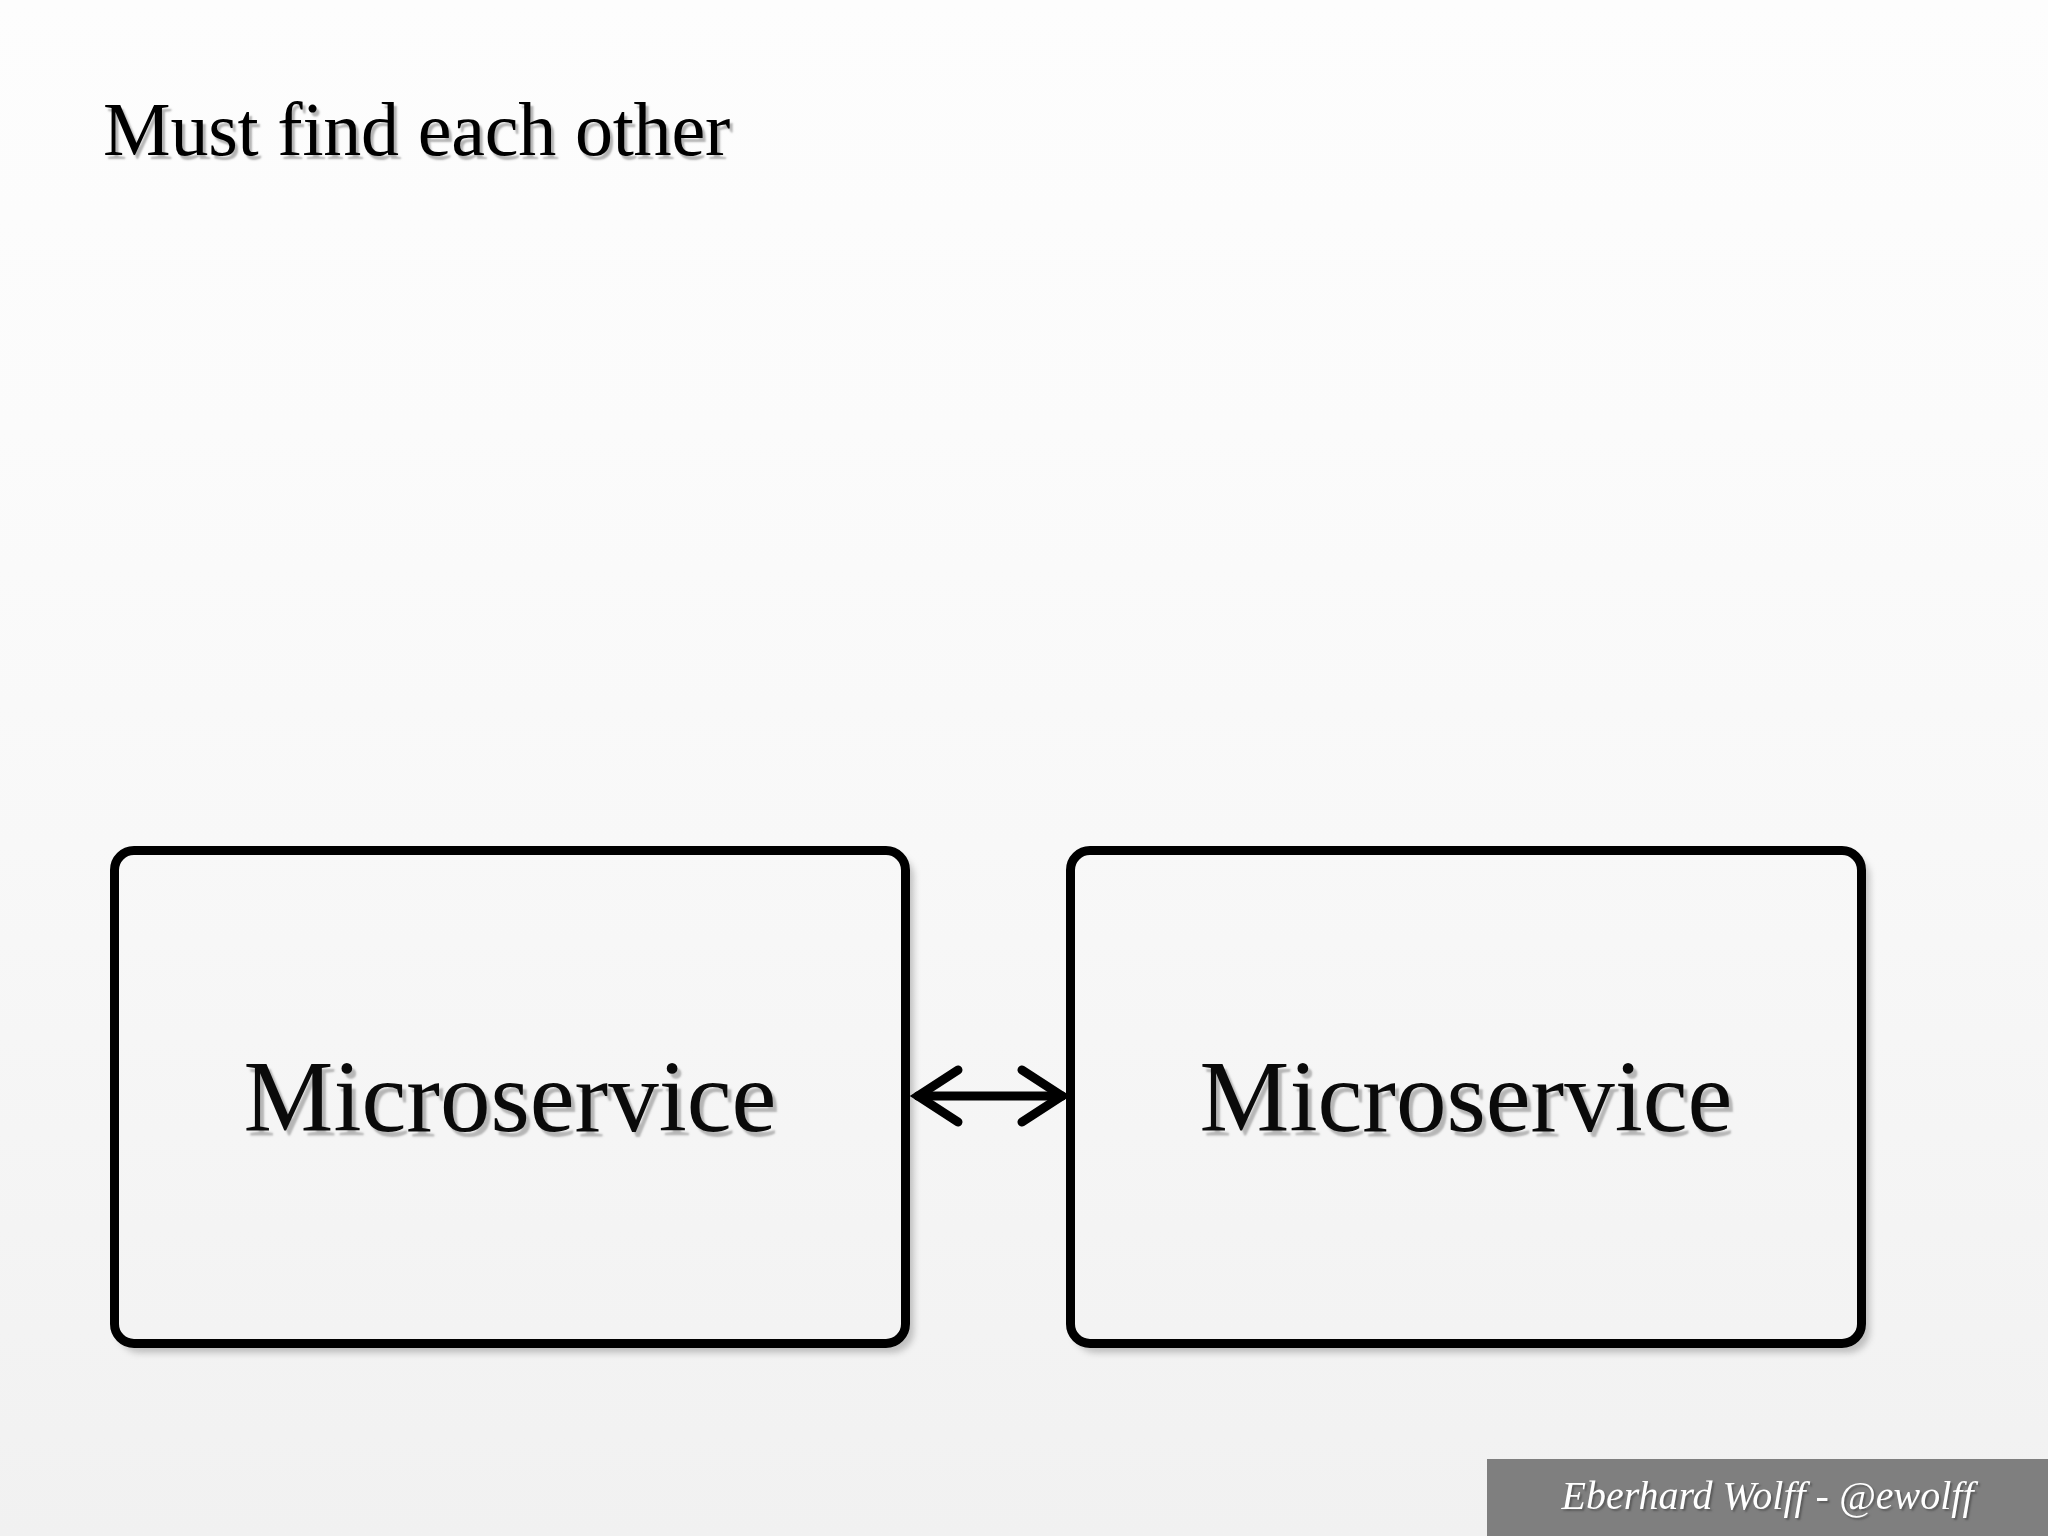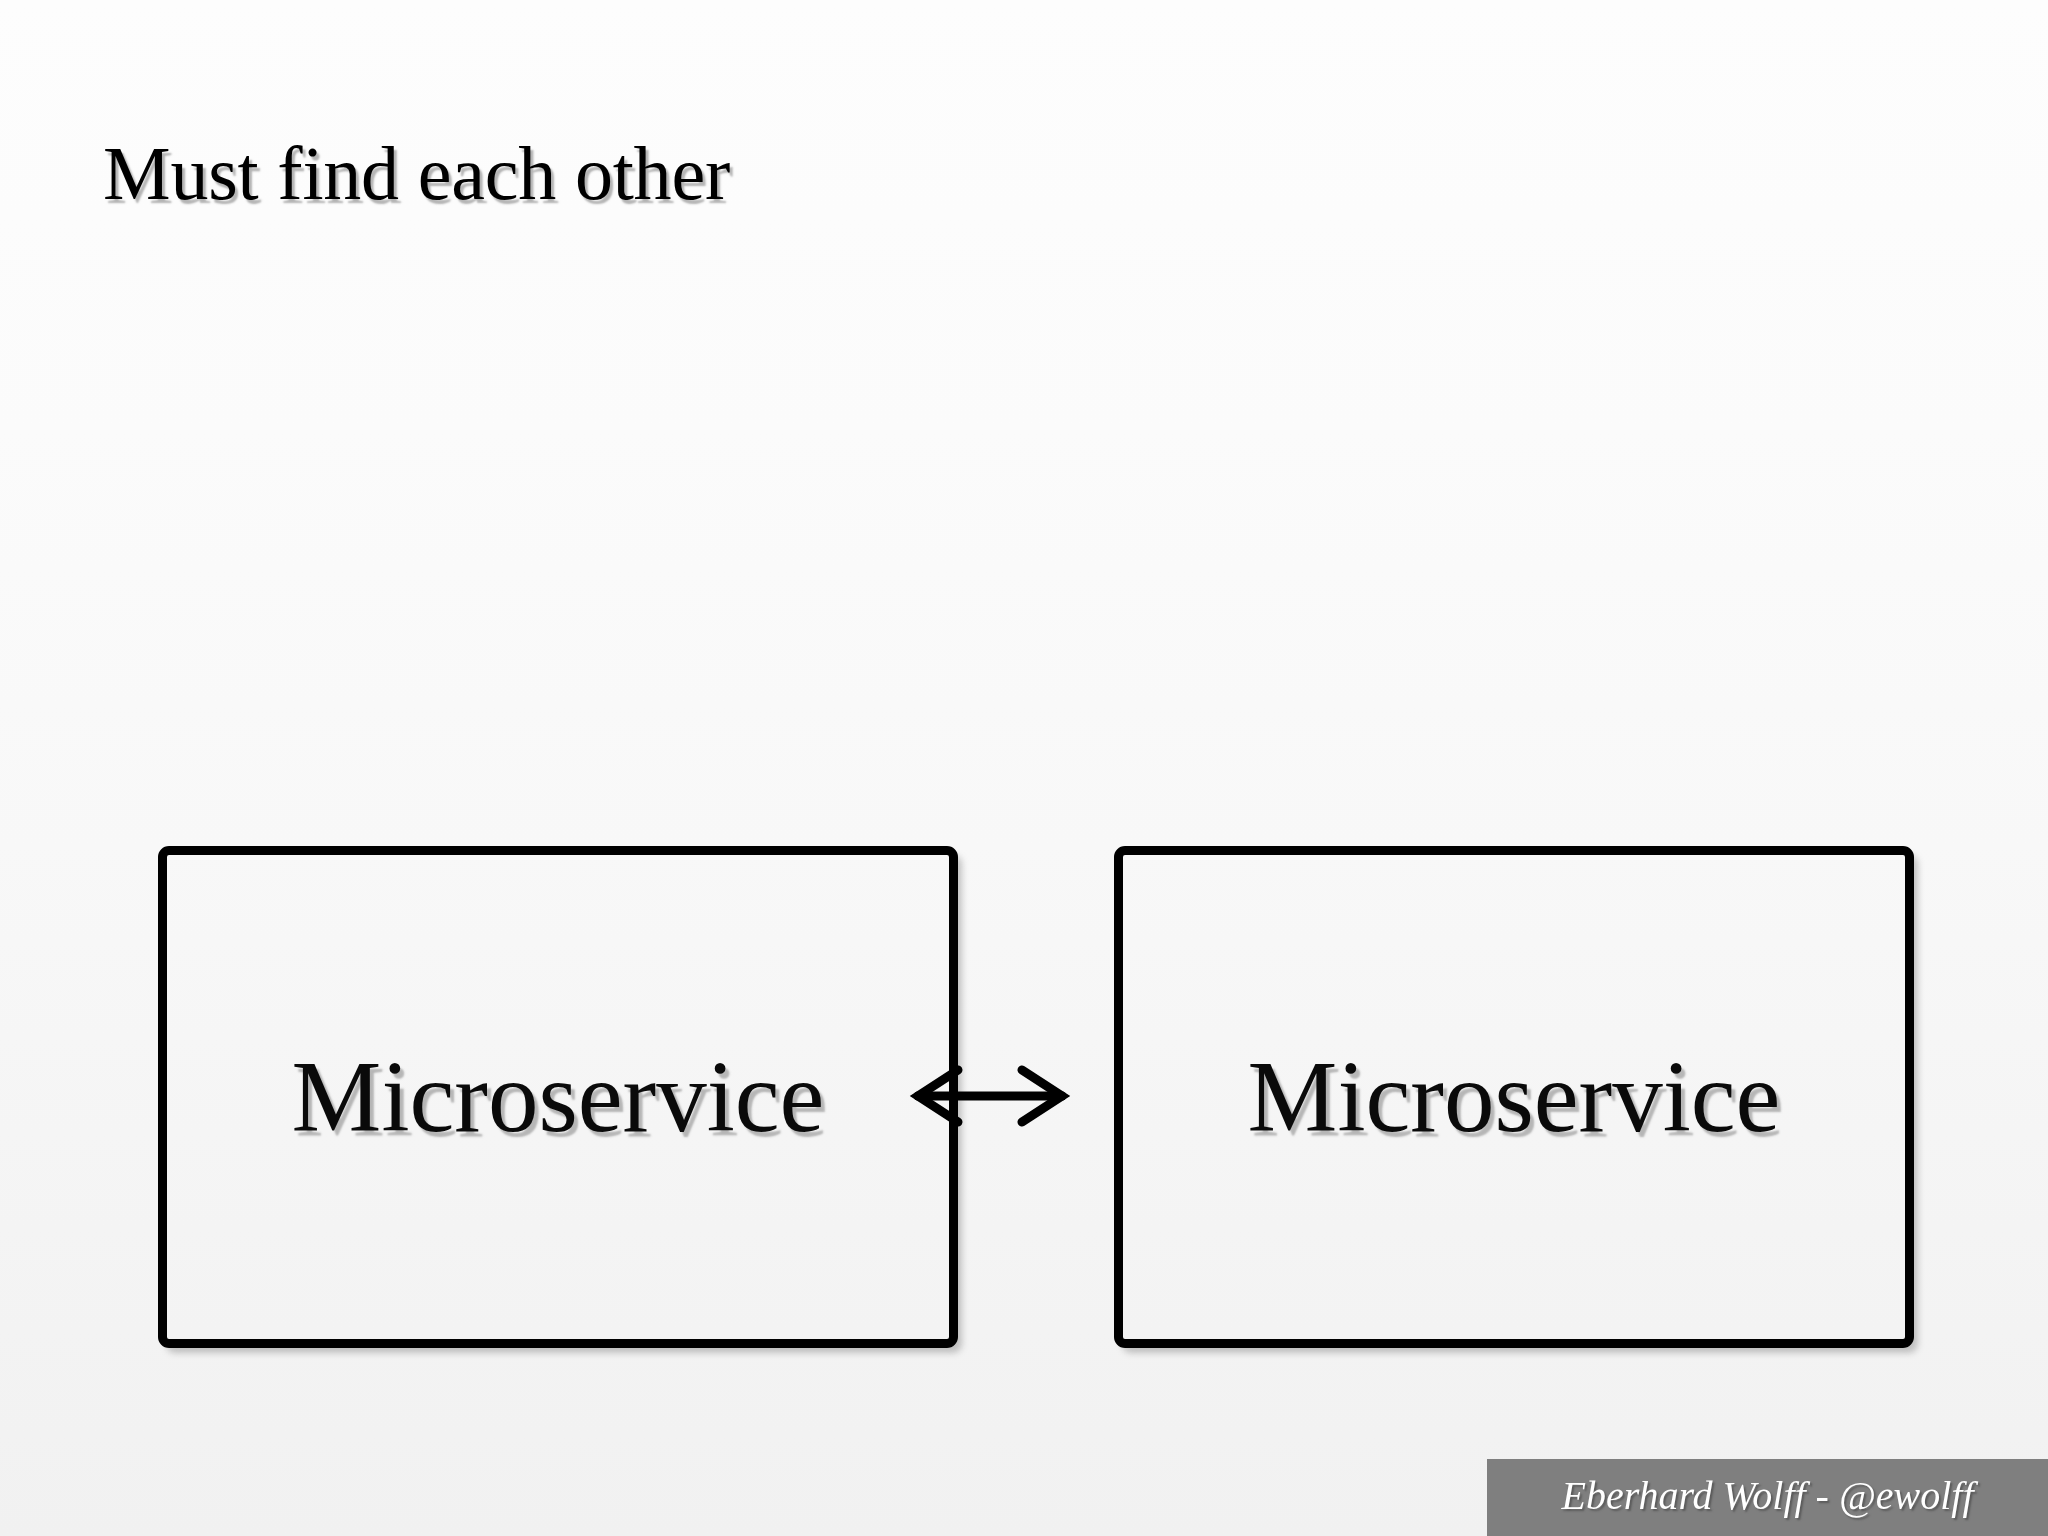--- a/index.html
+++ b/index.html
@@ -24,32 +24,30 @@
   #slide-title {
     position: absolute;
     left: 103px;
     top: 90px;
     font-size: 76px;
     line-height: 1.05;
     color: #000000;
     white-space: nowrap;
     letter-spacing: -0.2px;
     text-shadow: 3px 4px 2px rgba(120,120,120,0.55);
-    margin-top: 44px;
   }
 
   
   .ms-box {
     position: absolute;
     box-sizing: border-box;
     border: 9px solid #000000;
-    border-radius: 11px;
+    border-radius: 24px;
     background: transparent;
     box-shadow: 6px 7px 6px -2px rgba(130,130,130,0.45);
-    margin-left: 48px;
   }
   .ms-box-label {
     position: absolute;
     left: 0;
     right: 0;
     top: 50%;
     transform: translateY(-50%);
     text-align: center;
     font-size: 101px;
     line-height: 1;

